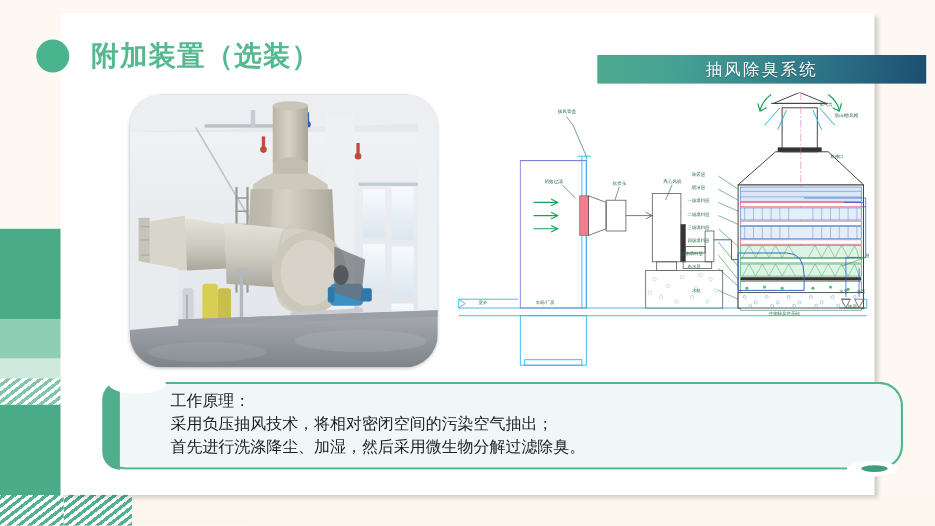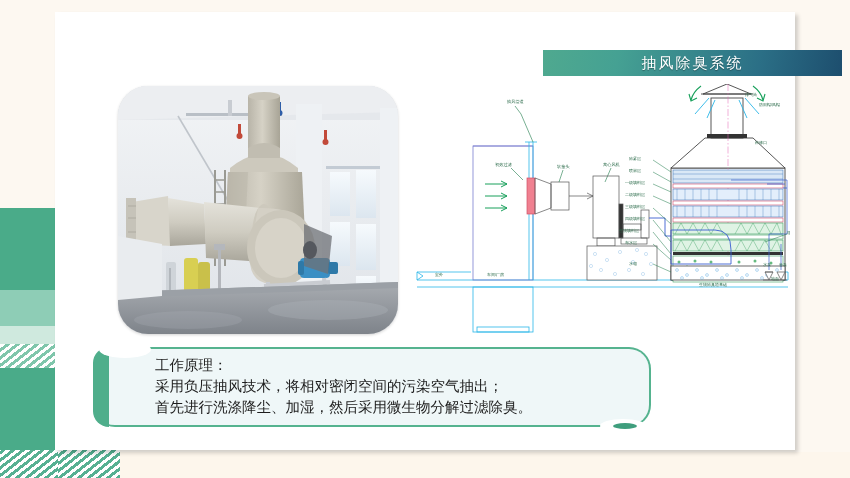--- a/index.html
+++ b/index.html
@@ -64,21 +64,21 @@
     box-shadow:0 1px 3px rgba(0,0,0,.18);
   }
   #photo svg{display:block;}
 
   
   #cad{position:absolute;left:360px;top:72px;width:375px;height:252px;}
   #cad svg{display:block;}
 
   
   #note{
-    position:absolute;left:38px;top:335px;width:558px;height:80px;
+    position:absolute;left:38px;top:335px;width:728px;height:80px;
   }
   #note-shape{
     position:absolute;inset:0;
     border-radius:22px;
     background:#eff7f8;
     border:2px solid #55b38f;
     border-left:none;
     box-sizing:border-box;
   }
   #note-left{
@@ -115,20 +115,24 @@
   <div class="lb lb3"></div>
   <div class="lb lb4"></div>
   <div class="lb lb5"></div>
   <div class="lb lb6"></div>
   <div class="deco-band lb-tab"></div>
   <div class="deco-band lb-tab2"></div>
 </div>
 
 <div id="slide">
 
+  <div id="title-row">
+    <div id="title-bullet"></div>
+    <div id="title-text">附加装置（选装）</div>
+  </div>
 
   <div id="banner">
     <span id="banner-text">抽风除臭系统</span>
   </div>
 
   <div id="photo">
     <svg width="280" height="248" viewBox="0 0 280 248" xmlns="http://www.w3.org/2000/svg">
       <defs>
         <linearGradient id="wall" x1="0" y1="0" x2="0" y2="1">
           <stop offset="0" stop-color="#f2f4f6"></stop>

